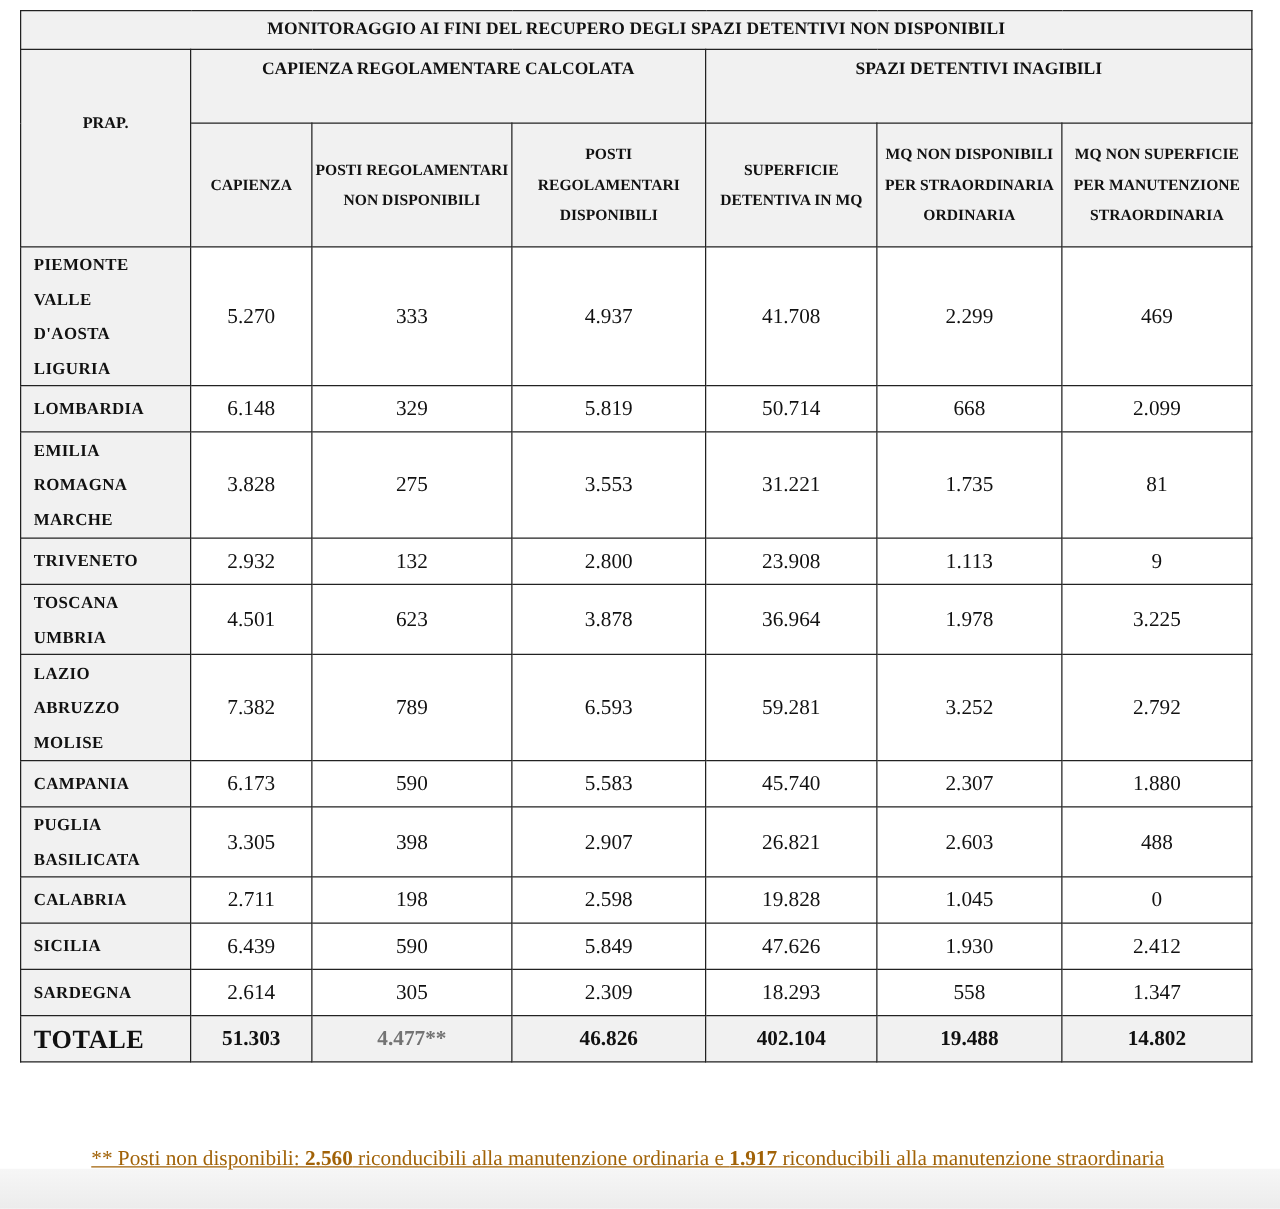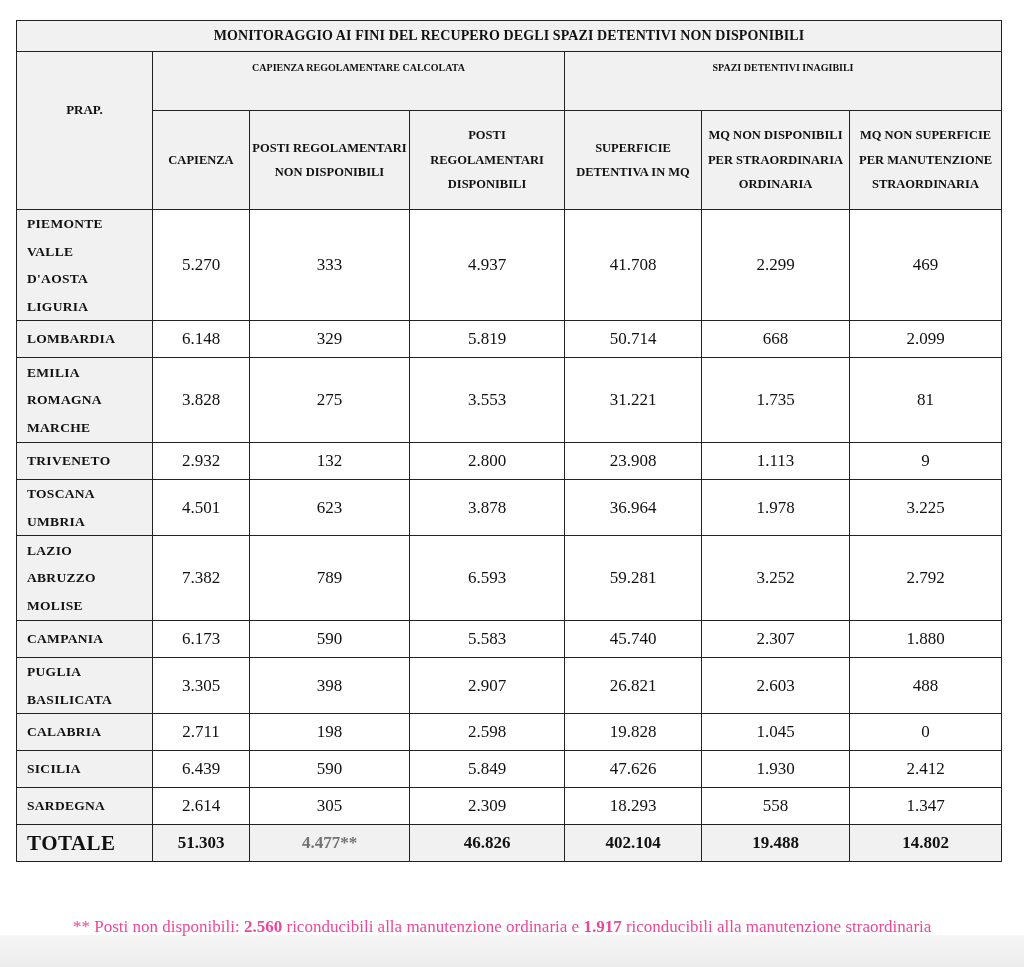--- a/index.html
+++ b/index.html
@@ -1,34 +1,34 @@
 <!DOCTYPE html>
 <html><head>
 <meta charset="utf-8">
 <style>
   html, body { margin: 0; padding: 0; background: #ffffff; }
   body { width: 1024px; height: 967px; position: relative; overflow: hidden; font-family: "Liberation Serif", "DejaVu Serif", serif; color: #111; }
   .bottom-fade { position: absolute; left: 0; right: 0; top: 935px; height: 32px; background: linear-gradient(#f6f6f6, #ececec); }
-  table.main { position: absolute; left: 16px; top: 20px; width: 985px; border-collapse: collapse; table-layout: fixed; }
+  table.main { position: absolute; left: 16px; top: 8px; width: 985px; border-collapse: collapse; table-layout: fixed; }
   table.main td, table.main th { border: 1.5px solid #222; text-align: center; vertical-align: middle; padding: 0; }
   .hdr { background: #f1f1f1; font-weight: bold; font-size: 13px; line-height: 24px; }
   .title-cell { height: 30px; font-size: 14px; letter-spacing: 0.1px; }
-  .group-cell { height: 54px; vertical-align: top !important; padding-top: 4px !important; font-size: 10px; }
+  .group-cell { height: 54px; vertical-align: top !important; padding-top: 4px !important; font-size: 14px; }
   .prap-cell { vertical-align: top !important; padding-top: 46px !important; font-size: 13px; }
   .sub-cell { height: 98px; font-size: 12.5px; line-height: 24.5px; }
   .region { background: #f1f1f1; text-align: left !important; padding-left: 10px !important; font-weight: bold; font-size: 13.5px; line-height: 27.5px; letter-spacing: 0.3px; margin-top: 32px; }
   td.val { font-size: 17px; background: #fff; }
   .r-h4 { height: 111px; }
   .r-h1 { height: 37px; }
   .r-h3 { height: 85px; }
   .r-h2 { height: 56px; }
   .total-row td { background: #f1f1f1; font-weight: bold; font-size: 17px; height: 36px; }
   .total-row td.total-label { font-size: 21px; text-align: left; padding-left: 10px; letter-spacing: 0.5px; margin-left: 20px; }
   .total-row td.red { color: #c0302a; }
-  .footnote { position: absolute; left: 73px; top: 893px; width: 880px; font-size: 17px; line-height: 33px; text-align: justify; color: #ec4899; }
+  .footnote { position: absolute; left: 73px; top: 893px; width: 880px; font-size: 17px; line-height: 33px; text-align: justify; color: #a16207; text-decoration: underline; }
   .footnote b { font-weight: bold; }
 </style>
 </head>
 <body>
 
 <div class="bottom-fade"></div>
 
 <table class="main">
   <colgroup>
     <col style="width:136px">

